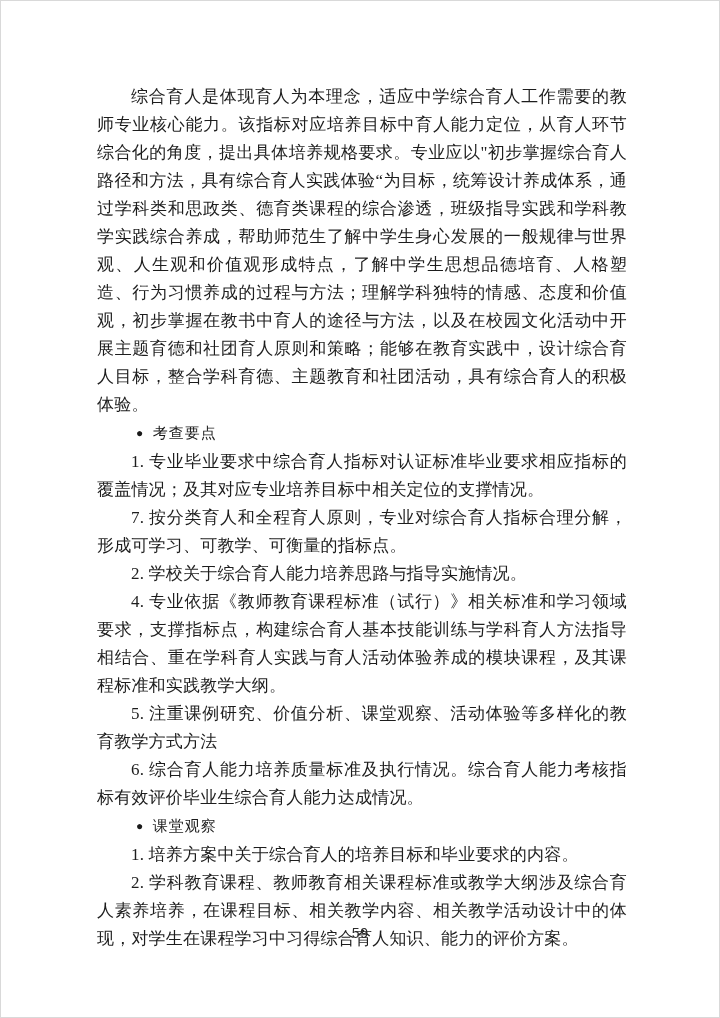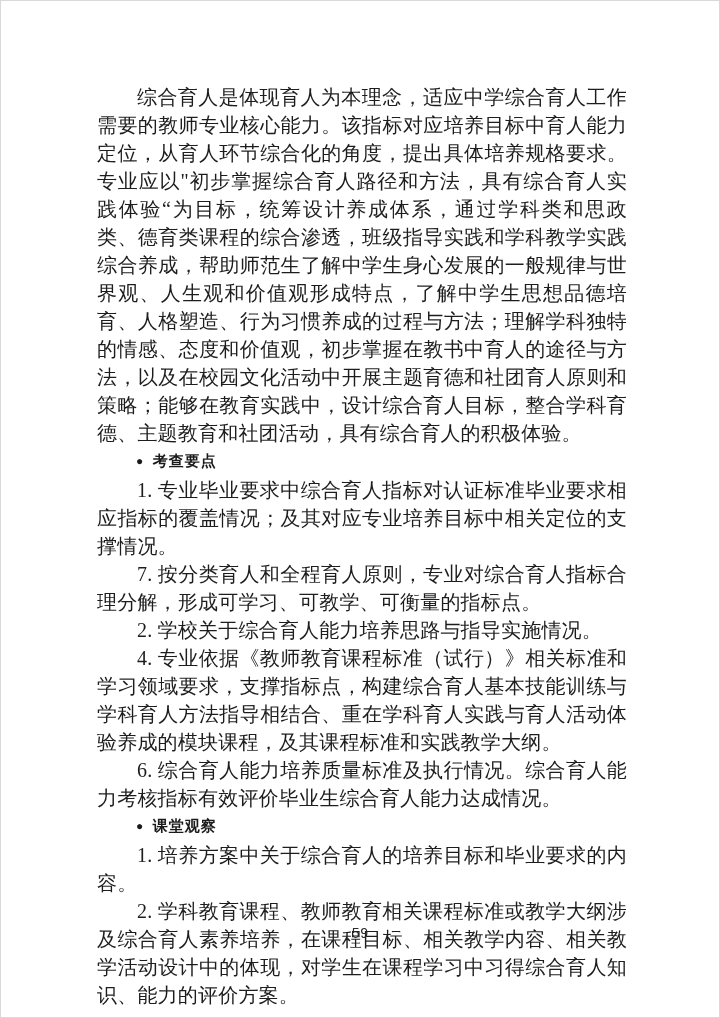--- a/index.html
+++ b/index.html
@@ -14,21 +14,21 @@
     font-family: "Liberation Serif", "DejaVu Serif", serif;
     color: #1a1a1a;
   }
   .content {
     position: absolute;
     top: 82px;
     left: 96px;
     width: 530px;
   }
   .para {
-    font-size: 20px;
+    font-size: 17px;
     line-height: 28px;
     text-align: justify;
     text-indent: 2em;
     letter-spacing: 0.2px;
     color: #1d1d1d;
   }
   .bullet-heading {
     font-size: 15px;
     line-height: 28px;
     padding-left: 2.6em;
@@ -36,21 +36,21 @@
     align-items: baseline;
     font-weight: bold;
   }
   .bullet-heading .bullet {
     font-size: 12px;
     margin-right: 0.8em;
     position: relative;
     top: -1px;
   }
   .bullet-heading .heading-text {
-    font-weight: bold;
+    font-weight: normal;
     letter-spacing: 1px;
   }
   .page-number {
     position: absolute;
     top: 925px;
     left: 0;
     width: 100%;
     text-align: center;
     font-size: 14px;
     color: #2b2b2b;
@@ -67,20 +67,21 @@
 
     <div class="bullet-heading">
       <span class="bullet">●</span>
       <span class="heading-text">考查要点</span>
     </div>
 
     <p class="para">1. 专业毕业要求中综合育人指标对认证标准毕业要求相应指标的覆盖情况；及其对应专业培养目标中相关定位的支撑情况。</p>
     <p class="para">7. 按分类育人和全程育人原则，专业对综合育人指标合理分解，形成可学习、可教学、可衡量的指标点。</p>
     <p class="para">2. 学校关于综合育人能力培养思路与指导实施情况。</p>
     <p class="para">4. 专业依据《教师教育课程标准（试行）》相关标准和学习领域要求，支撑指标点，构建综合育人基本技能训练与学科育人方法指导相结合、重在学科育人实践与育人活动体验养成的模块课程，及其课程标准和实践教学大纲。</p>
+    <p class="para">5. 注重课例研究、价值分析、课堂观察、活动体验等多样化的教育教学方式方法</p>
     <p class="para">6. 综合育人能力培养质量标准及执行情况。综合育人能力考核指标有效评价毕业生综合育人能力达成情况。</p>
 
     <div class="bullet-heading">
       <span class="bullet">●</span>
       <span class="heading-text">课堂观察</span>
     </div>
 
     <p class="para">1. 培养方案中关于综合育人的培养目标和毕业要求的内容。</p>
     <p class="para">2. 学科教育课程、教师教育相关课程标准或教学大纲涉及综合育人素养培养，在课程目标、相关教学内容、相关教学活动设计中的体现，对学生在课程学习中习得综合育人知识、能力的评价方案。</p>
 

